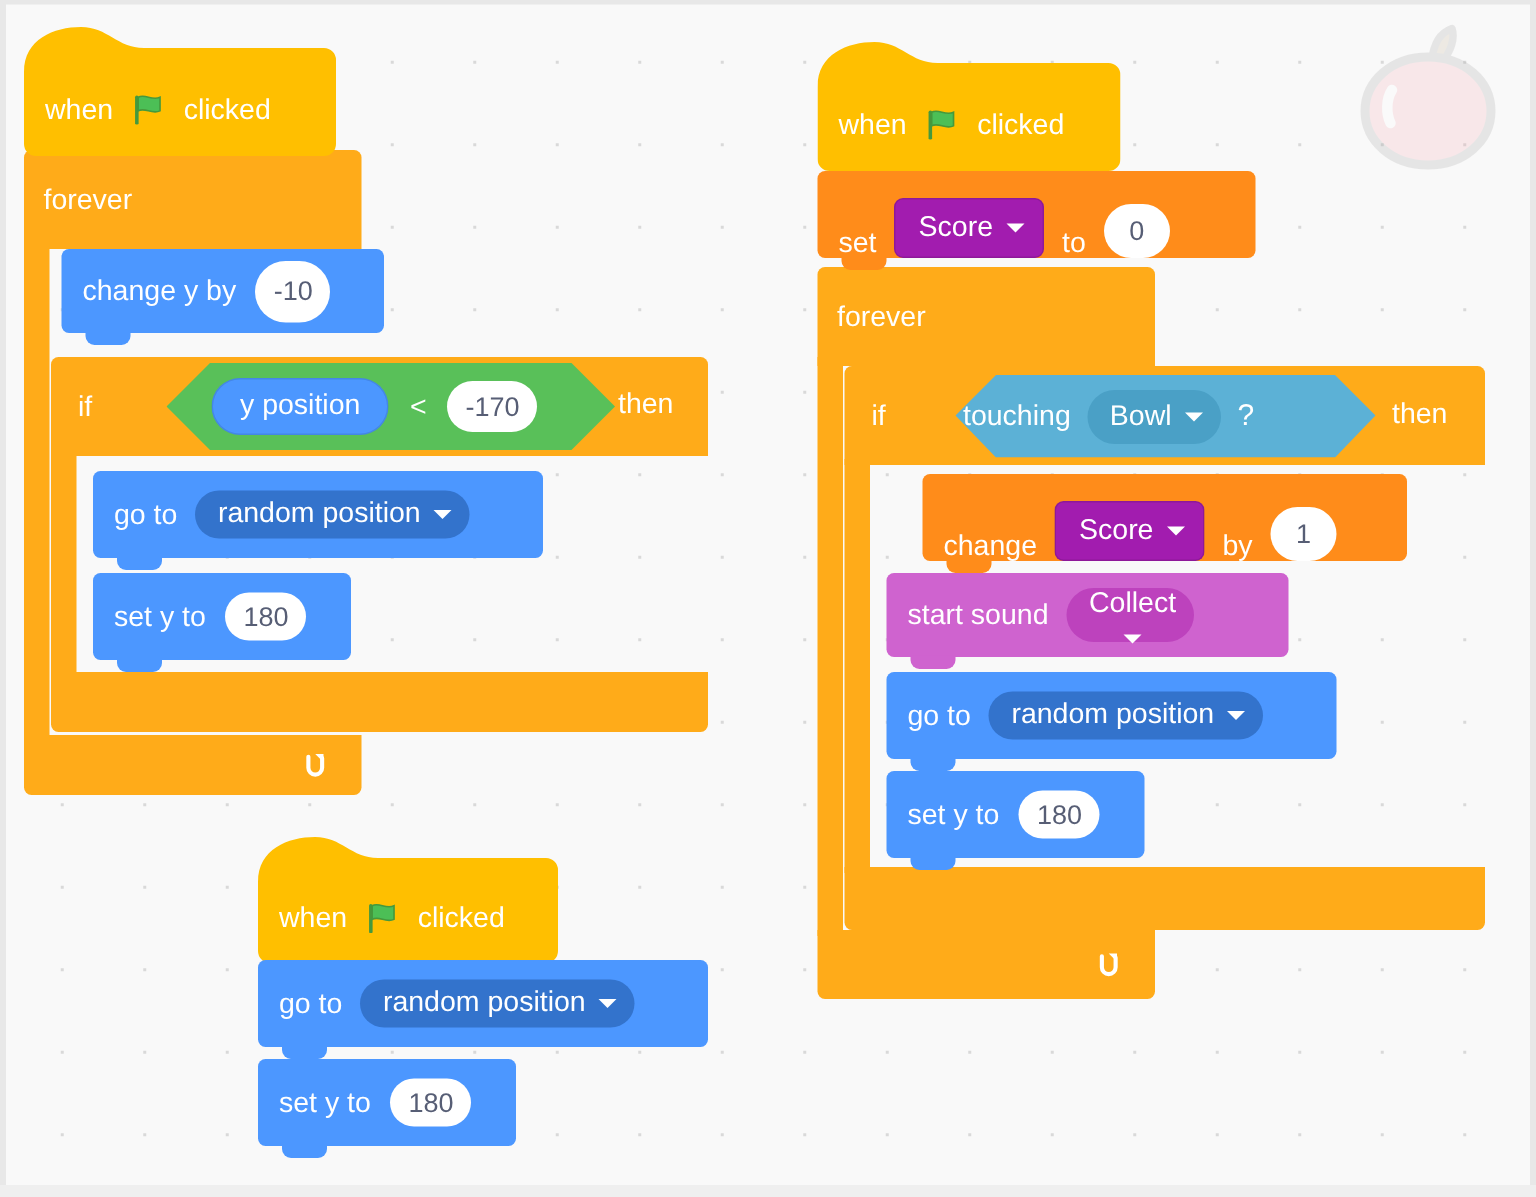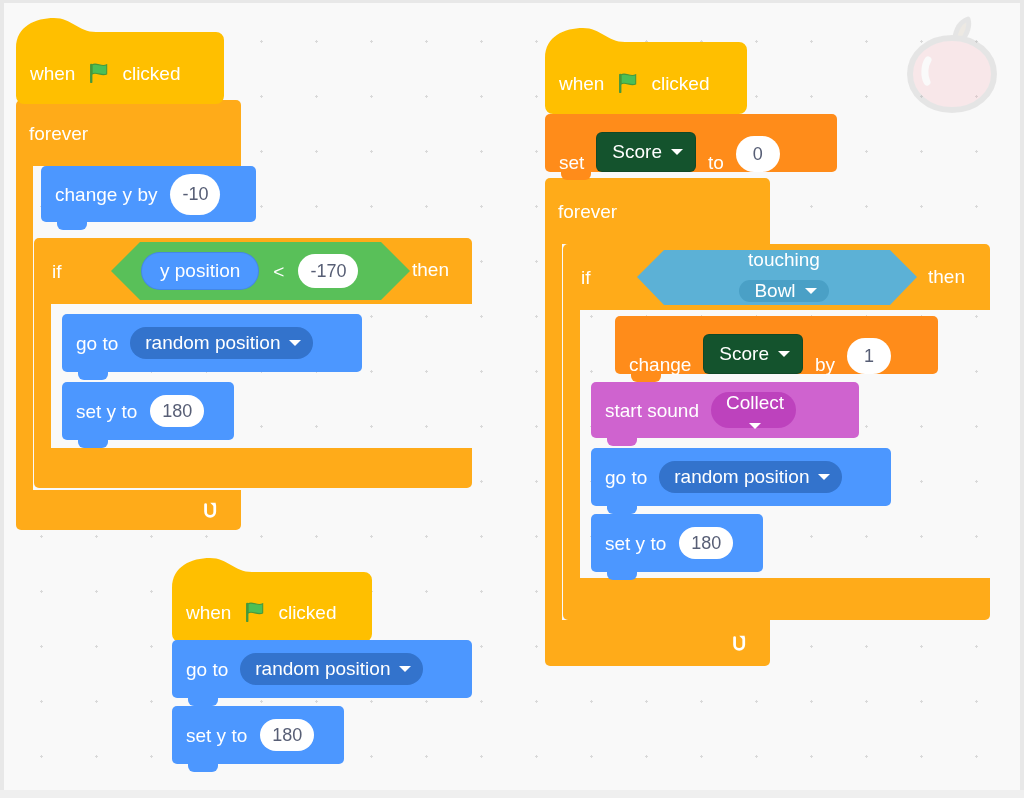--- a/index.html
+++ b/index.html
@@ -41,21 +41,21 @@
   .lbl{padding:0 0;line-height:1;}
   
   .notch{
     position:absolute;bottom:-8px;left:16px;width:30px;height:9px;
     border-radius:0 0 6px 6px;
   }
   .c-control{background:#FFAB19;}
   .c-motion{background:#4C97FF;}
   .c-motion-d{background:#3373CC;}
   .c-var{background:#FF8C1A;align-items:flex-end;}
-  .c-var-d{background:#14532d;}
+  .c-var-d{background:#a21caf;}
   .c-sound{background:#CF63CF;text-align:right;}
   .c-sound-d{background:#BD42BD;flex-direction:column;}
   .c-sense-d{background:#4AA0C6;}
 
   
   .num{
     background:#fff;border-radius:999px;
     color:#575E75;font-size:18px;
     display:flex;align-items:center;justify-content:center;
     height:41px;min-width:40px;padding:0 12px;
@@ -198,21 +198,21 @@
 
     <div class="blk c-control" style="left:563px;top:244px;width:427px;height:66px;border-radius:5px 5px 0 0;">
       <span class="lbl" style="margin-left:18px;">if</span>
     </div>
     <div class="blk c-control" style="left:563px;top:306px;width:17px;height:276px;"></div>
     <div class="blk c-control" style="left:563px;top:578px;width:427px;height:42px;border-radius:0 0 5px 5px;"></div>
 
     <svg style="position:absolute;left:637px;top:250px;" width="280" height="55" viewBox="0 0 280 55">
       <path d="M27 0 L253 0 L280 27 L253 55 L27 55 L0 27 Z" fill="#5CB1D6"></path>
     </svg>
-    <div class="blk" style="left:630px;top:250px;width:280px;height:55px;padding-left:28px;gap:11px;flex-direction:column;">
+    <div class="blk" style="left:614px;top:250px;width:280px;height:55px;padding-left:28px;gap:11px;">
       <span class="lbl">touching</span>
       <span class="dd c-sense-d" style="height:36px;">
         <span>Bowl</span>
         <i class="caret"></i>
       </span>
       <span class="qmark">?</span>
     </div>
     <span class="blk" style="left:928px;top:262px;height:30px;color:#fff;">then</span>
 
     <div class="blk c-var" style="left:591px;top:316px;width:323px;height:58px;border-radius:5px;padding-left:14px;gap:12px;margin-left:24px;">

